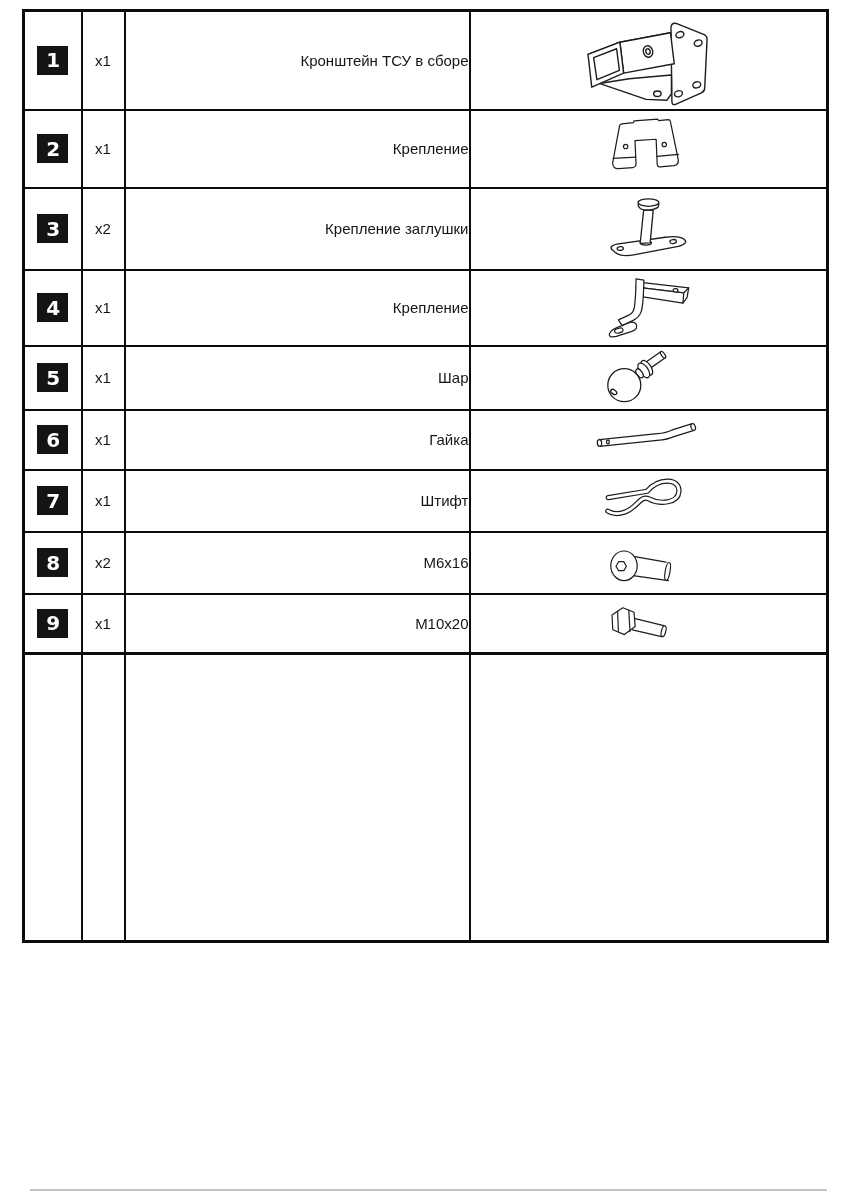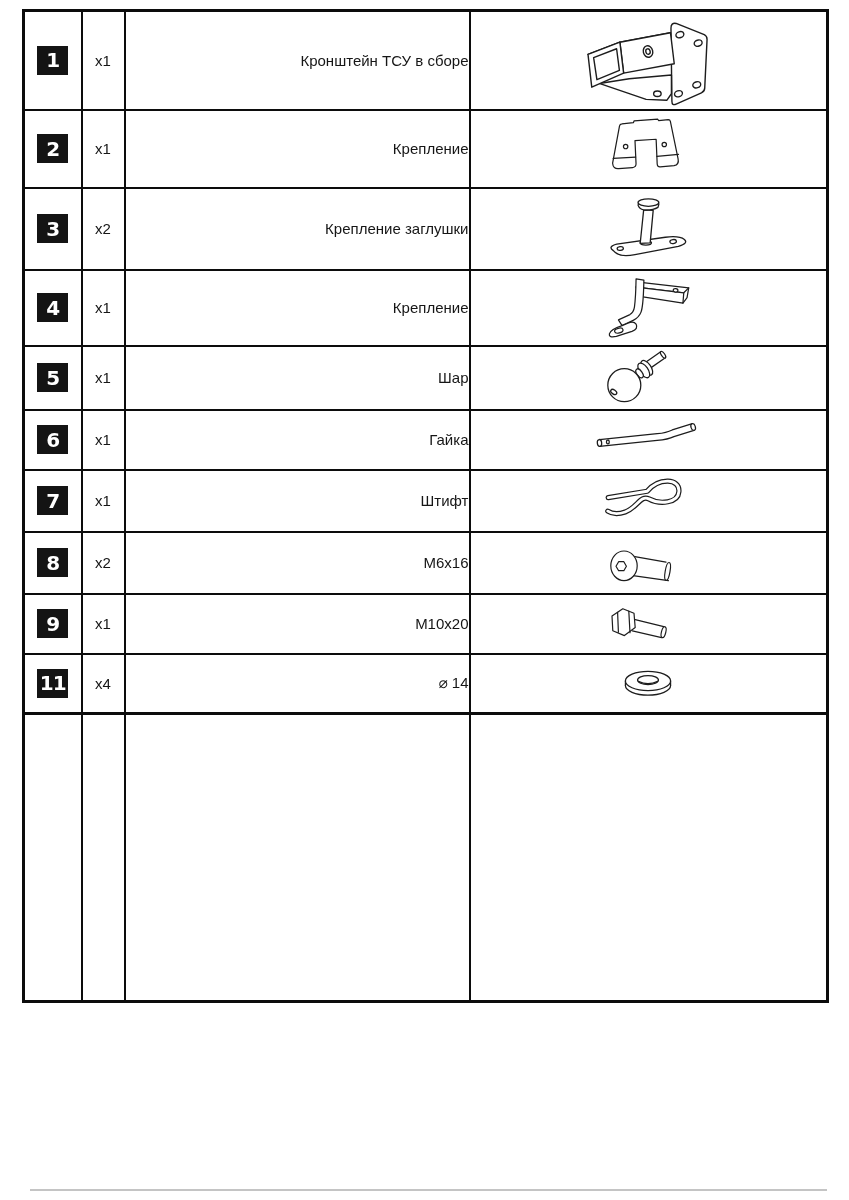--- a/index.html
+++ b/index.html
@@ -253,42 +253,20 @@
       <span><svg width="104" height="56" viewBox="0 0 130 70">
                 <g stroke="#1d1d1d" stroke-width="1.5" fill="#ffffff" stroke-linejoin="round" stroke-linecap="round">
                   <path fill="none" d="M49,29.5 L86,38.5 M45.5,43.5 L82,52"></path>
                   <ellipse cx="84.5" cy="45.3" rx="2.7" ry="7" transform="rotate(14 84.5 45.3)"></ellipse>
                   <path d="M20,25 L33.5,16 L47.5,21.5 L49,39.5 L35.5,49.5 L21,43.5 Z"></path>
                   <path fill="none" d="M27,20.3 L28,45.2 M41,18.9 L42.5,45.9"></path>
                 </g>
               </svg></span>
     </td>
   </tr>
-        <tr class="part-row">
-    <td class="cell-num">
-      <span class="badge">11</span>
-    </td>
-    <td class="cell-qty">
-      <span>x4</span>
-    </td>
-    <td class="cell-name">
-      <span>⌀ 14</span>
-    </td>
-    <td class="cell-illus">
-      <span><svg width="84" height="46" viewBox="0 0 100 55">
-                <g stroke="#1d1d1d" stroke-width="1.5" fill="#ffffff" stroke-linejoin="round" stroke-linecap="round">
-                  <path fill="none" d="M23,25 L23,30.5 M77,25 L77,30.5"></path>
-                  <path fill="none" d="M23,30.5 A27,11.5 0 0 0 77,30.5"></path>
-                  <ellipse cx="50" cy="25" rx="27" ry="11.5"></ellipse>
-                  <ellipse cx="50" cy="24" rx="12.5" ry="5.4"></ellipse>
-                  <path fill="none" d="M38.5,25.5 Q50,31 61.5,25.5"></path>
-                </g>
-              </svg></span>
-    </td>
-  </tr>
       </tbody>
     <tbody>
       <tr class="empty-row">
         <td class="cell-num"></td>
         <td class="cell-qty"></td>
         <td class="cell-name"></td>
         <td class="cell-illus"></td>
       </tr>
     </tbody>
   </table>

